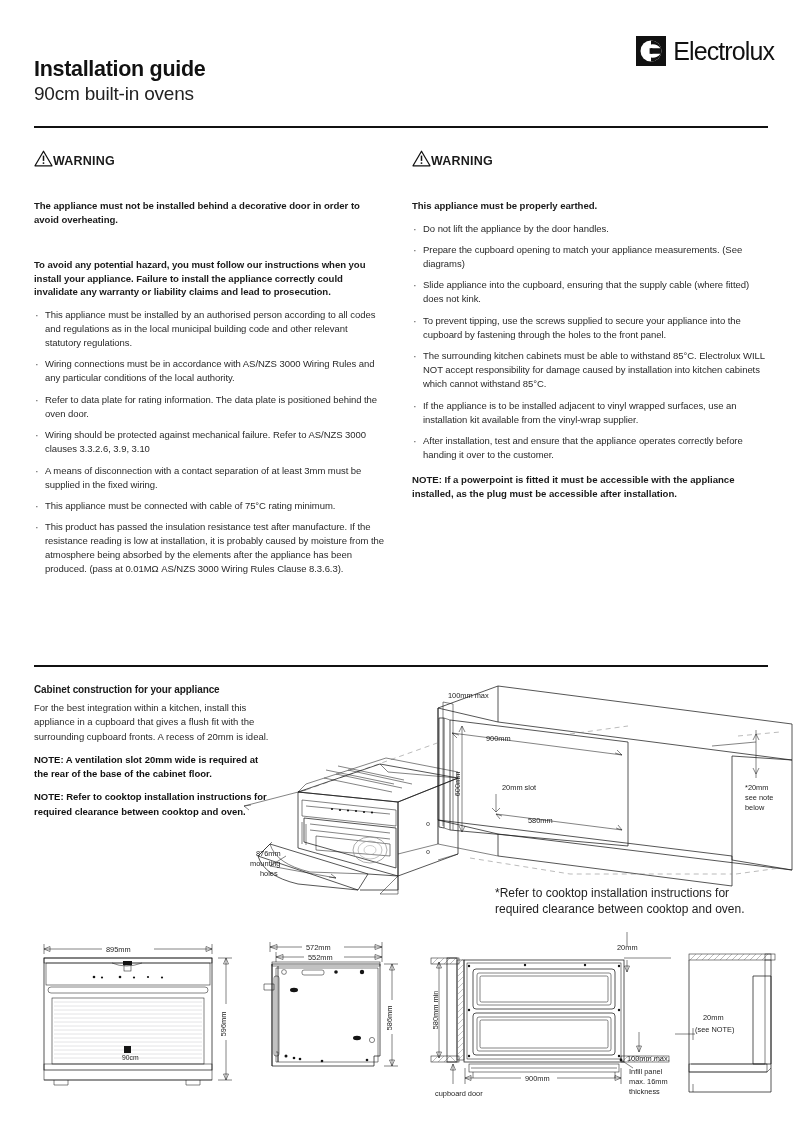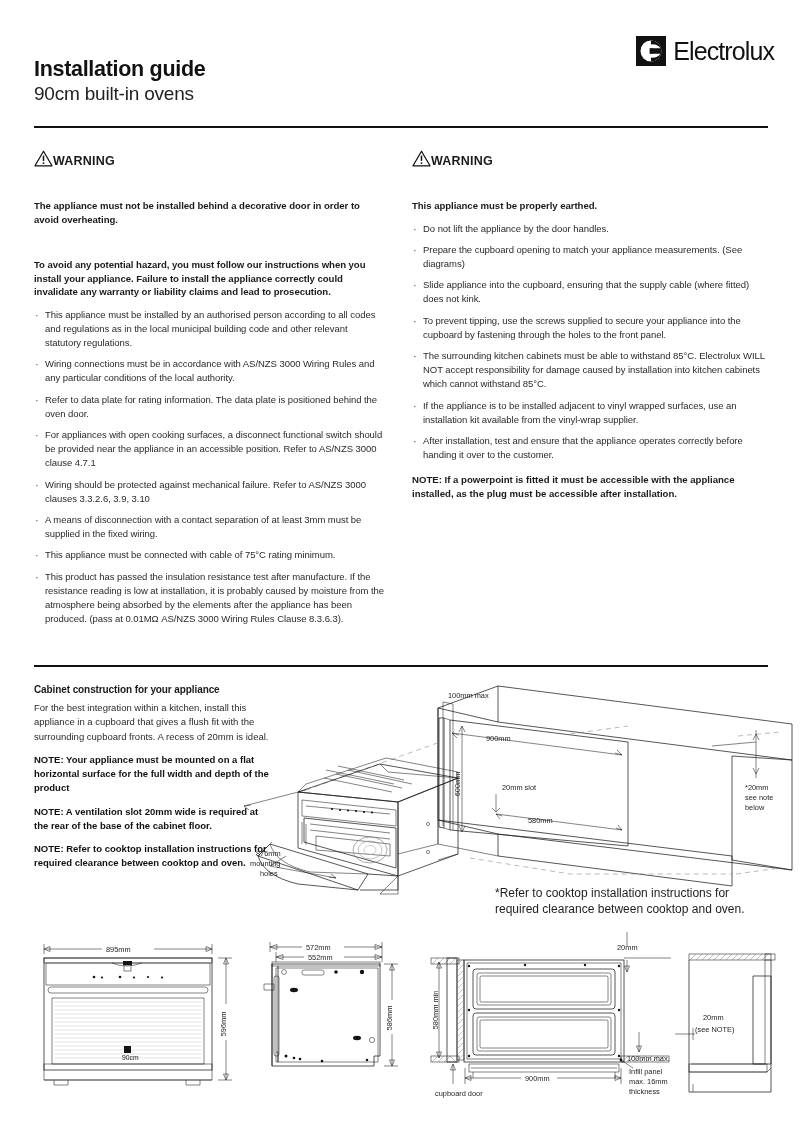--- a/index.html
+++ b/index.html
@@ -113,21 +113,20 @@
         <span class="warn-word">WARNING</span>
       </div>
 
       <div class="b">The appliance must not be installed behind a decorative door in order to avoid overheating.</div>
       <div class="b">To avoid any potential hazard, you must follow our instructions when you install your appliance. Failure to install the appliance correctly could invalidate any warranty or liability claims and lead to prosecution.</div>
 
       <ul class="bl">
         <li>This appliance must be installed by an authorised person according to all codes and regulations as in the local municipal building code and other relevant statutory regulations.</li>
         <li>Wiring connections must be in accordance with AS/NZS 3000 Wiring Rules and any particular conditions of the local authority.</li>
         <li>Refer to data plate for rating information. The data plate is positioned behind the oven door.</li>
-        <li>For appliances with open cooking surfaces, a disconnect functional switch should be provided near the appliance in an accessible position. Refer to AS/NZS 3000 clause 4.7.1</li>
         <li>Wiring should be protected against mechanical failure. Refer to AS/NZS 3000 clauses 3.3.2.6, 3.9, 3.10</li>
         <li>A means of disconnection with a contact separation of at least 3mm must be supplied in the fixed wiring.</li>
         <li>This appliance must be connected with cable of 75°C rating minimum.</li>
         <li>This product has passed the insulation resistance test after manufacture. If the resistance reading is low at installation, it is probably caused by moisture from the atmosphere being absorbed by the elements after the appliance has been produced. (pass at 0.01MΩ AS/NZS 3000 Wiring Rules Clause 8.3.6.3).</li>
       </ul>
     </div>
 
     <div class="col col-right">
       <div class="warn-head">
         <span class="warn-tri">
@@ -154,21 +153,20 @@
 
       <div class="note-b">NOTE: If a powerpoint is fitted it must be accessible with the appliance installed, as the plug must be accessible after installation.</div>
     </div>
   </div>
 
   <div class="rule rule-mid"></div>
 
   <div class="cab">
     <h3>Cabinet construction for your appliance</h3>
     <p>For the best integration within a kitchen, install this appliance in a cupboard that gives a flush fit with the surrounding cupboard fronts. A recess of 20mm is ideal.</p>
-    <p class="bold">NOTE: Your appliance must be mounted on a flat horizontal surface for the full width and depth of the product</p>
     <p class="bold">NOTE: A ventilation slot 20mm wide is required at the rear of the base of the cabinet floor.</p>
     <p class="bold">NOTE: Refer to cooktop installation instructions for required clearance between cooktop and oven.</p>
   </div>
 
   <div class="dwg" style="left:240px; top:678px;">
     <svg width="552" height="240" viewBox="0 0 552 240">
 
       <g>
         <path class="ln" d="M198 30 L258 8 L552 46 L552 192 L492 182 L492 178 L198 142 Z" fill="#fff"></path>
         <path class="ln" d="M198 30 L198 142"></path>

